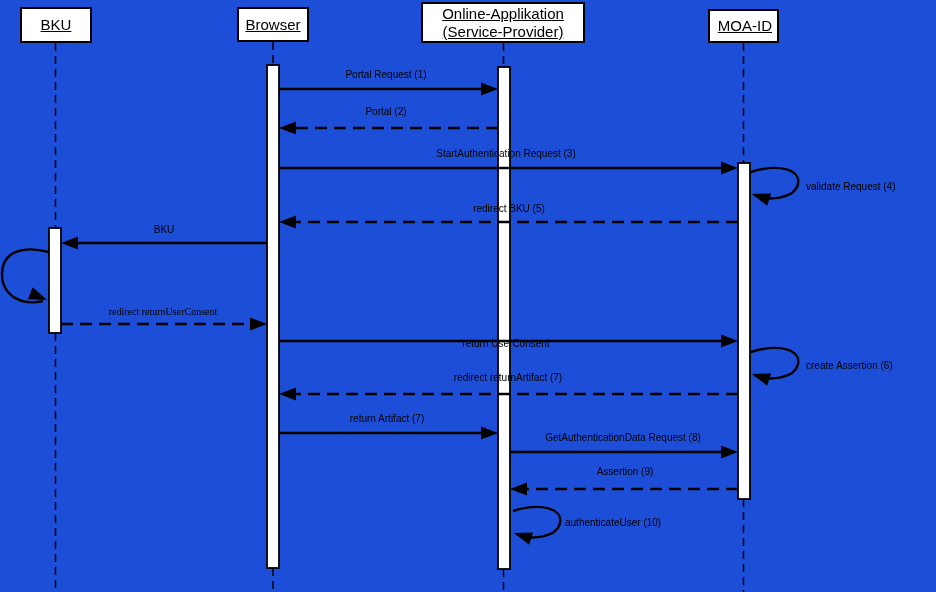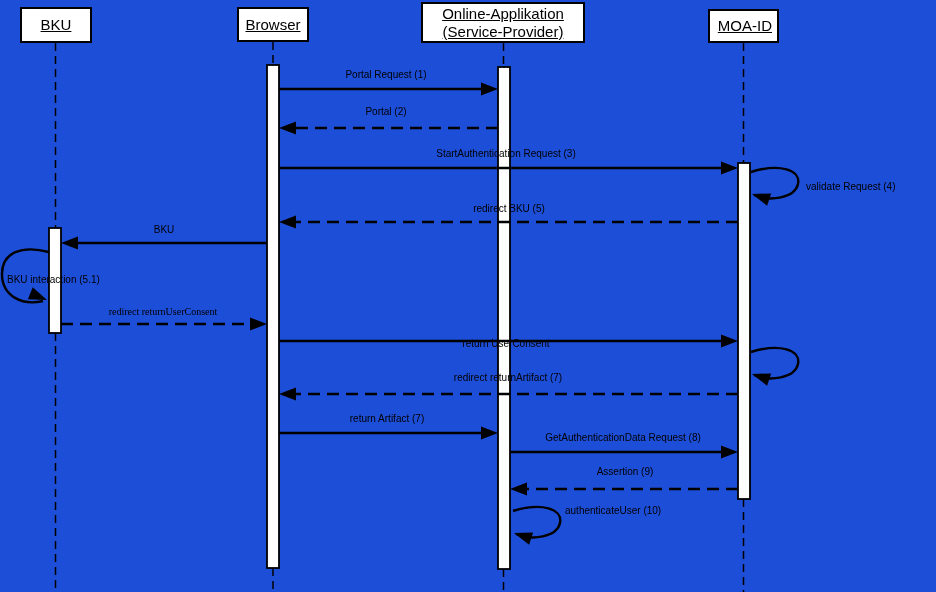--- a/index.html
+++ b/index.html
@@ -156,22 +156,22 @@
       <polygon points="0,0 18,-6.5 18,6.5" fill="#000000" transform="translate(514,533) rotate(18)"></polygon>
     </g>
   </svg>
 
   <div class="msg-label" style="left:386px; top:66px;">Portal Request (1)</div>
   <div class="msg-label" style="left:386px; top:103px;">Portal (2)</div>
   <div class="msg-label" style="left:506px; top:145px;">StartAuthentication Request (3)</div>
   <div class="msg-label left-align" style="left:806px; top:178px;">validate Request (4)</div>
   <div class="msg-label" style="left:509px; top:200px;">redirect BKU (5)</div>
   <div class="msg-label" style="left:164px; top:221px;">BKU</div>
-  <div class="msg-label left-align" style="left:7px; top:271px;">BKU interaction (5.1)</div>
   <div class="msg-label" style="left:163px; top:303px;font-family:Liberation Serif, serif;">redirect returnUserConsent</div>
   <div class="msg-label" style="left:506px; top:335px;">return UserConsent</div>
+  <div class="msg-label left-align" style="left:806px; top:357px;">create Assertion (6)</div>
   <div class="msg-label" style="left:508px; top:369px;">redirect returnArtifact (7)</div>
   <div class="msg-label" style="left:387px; top:410px;">return Artifact (7)</div>
   <div class="msg-label" style="left:623px; top:429px;text-align:center;">GetAuthenticationData Request (8)</div>
   <div class="msg-label" style="left:625px; top:463px;">Assertion (9)</div>
-  <div class="msg-label left-align" style="left:565px; top:502px;">authenticateUser (10)</div>
+  <div class="msg-label left-align" style="left:565px; top:514px;">authenticateUser (10)</div>
 
 </div>
 
 </body></html>

